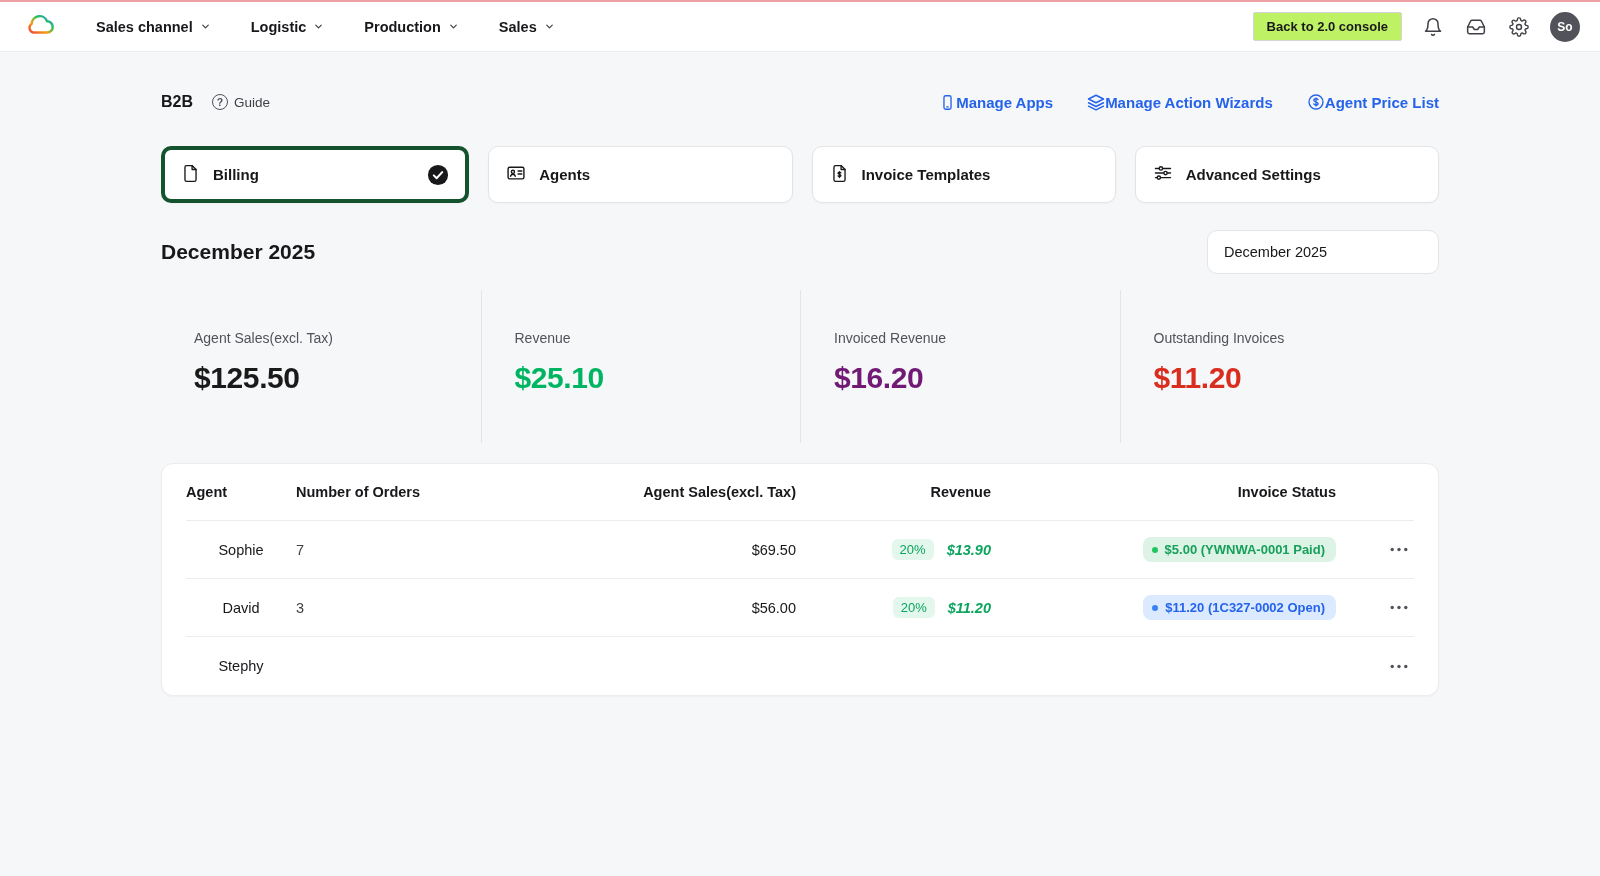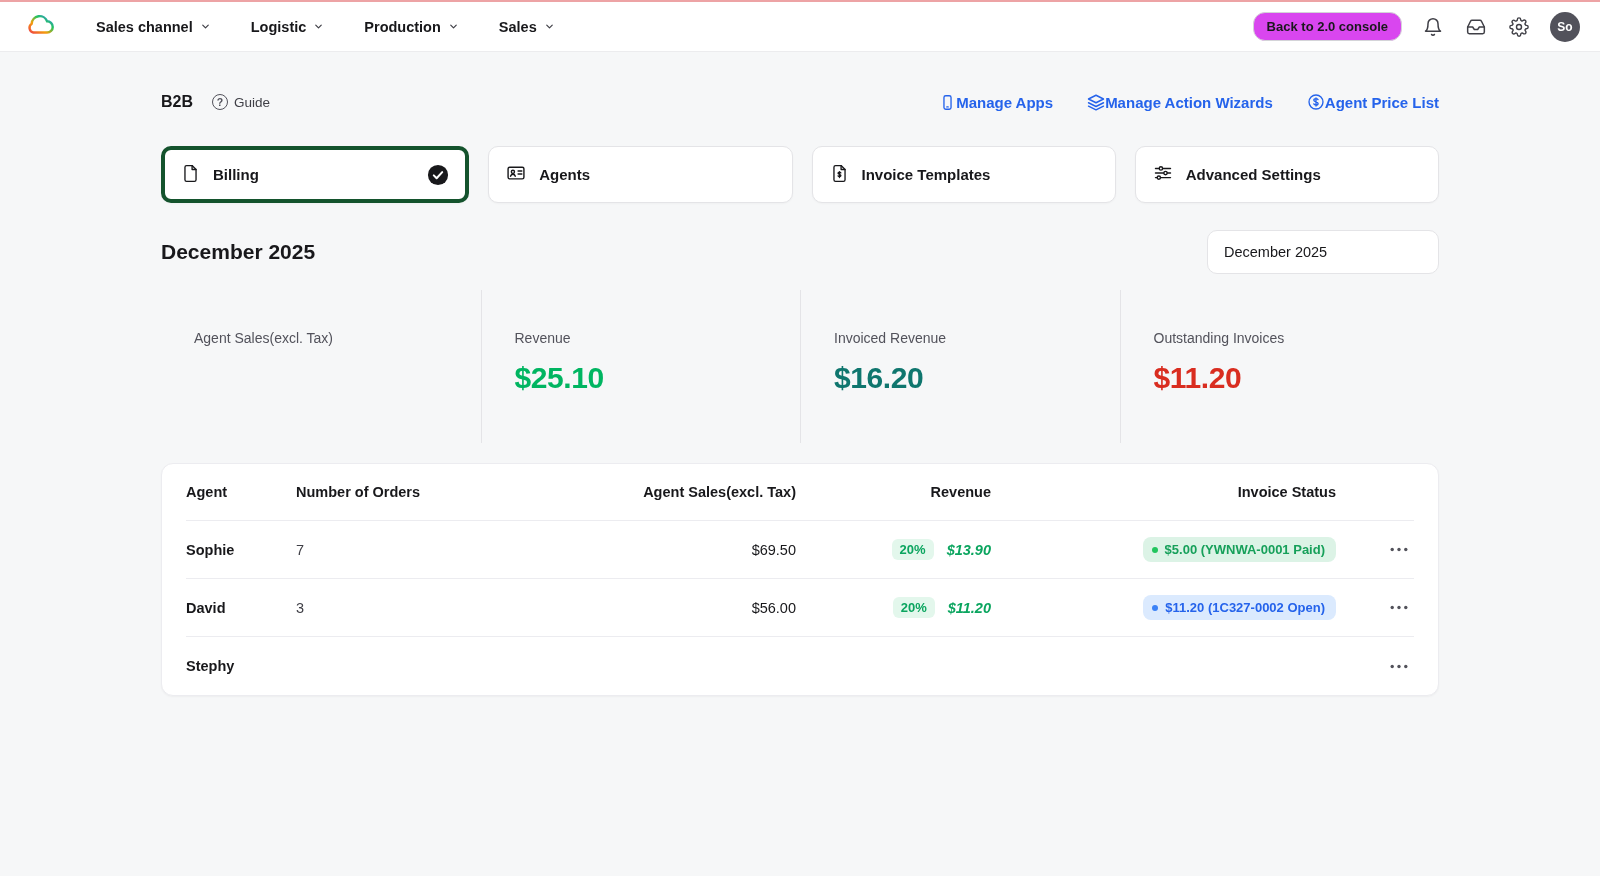--- a/index.html
+++ b/index.html
@@ -8,21 +8,21 @@
 
   .top-accent { height:2px; background:#eda3a5; }
 
   
   .topbar { height:50px; background:#fff; border-bottom:1px solid #ececee; display:flex; align-items:center; padding:0 20px 0 26px; }
   .logo { display:flex; align-items:center; margin-right:40px; cursor:pointer; }
   .topnav-menus { display:flex; align-items:center; gap:40px; }
   .menu-item { display:flex; align-items:center; gap:7px; font-size:14.5px; font-weight:600; color:#18181b; cursor:pointer; }
   .chev { color:#3f3f46; display:flex; }
   .topbar-right { margin-left:auto; display:flex; align-items:center; gap:19px; }
-  .back-btn { background:#d946ef; border:1px solid #d4d4d8; border-radius:12px; padding:6px 13px; font-size:13px; font-weight:600; color:#18181b; cursor:pointer; font-family:inherit; }
+  .back-btn { background:#bef264; border:1px solid #d4d4d8; border-radius:2px; padding:6px 13px; font-size:13px; font-weight:600; color:#18181b; cursor:pointer; font-family:inherit; }
   .icon-btn { background:none; border:none; color:#3f3f46; display:flex; align-items:center; cursor:pointer; padding:2px; }
   .avatar { width:30px; height:30px; border-radius:50%; background:#52525b; color:#fff; font-size:12px; font-weight:700; display:flex; align-items:center; justify-content:center; cursor:pointer; }
 
   
   .container { width:1278px; margin:0 auto; padding-top:14px; }
 
   .page-head { display:flex; align-items:center; justify-content:space-between; margin-top:14px; height:44px; }
   .page-head-left { display:flex; align-items:center; gap:19px; }
   .page-title { font-size:16px; font-weight:700; }
   .guide { display:flex; align-items:center; gap:6px; font-size:13.5px; color:#3f3f46; cursor:pointer; }
@@ -52,23 +52,23 @@
 
   
   .table-card { background:#fff; border:1px solid #ececf0; border-radius:12px; margin-top:20px; padding:0 24px; box-shadow:0 1px 2px rgba(0,0,0,.04); }
   .trow { display:grid; grid-template-columns:110px 210px 290px 195px 345px 1fr; align-items:center; min-height:58px; }
   .trow.thead { min-height:57px; font-weight:700; font-size:14px; }
   .trow.thead, .trow.data-row { border-bottom:1px solid #ececf0; }
   .trow.data-row:last-child { border-bottom:none; }
   .cell { font-size:14.5px; }
   .c-right { text-align:right; }
   .c-orders { color:#3f3f46; }
-  .c-agent { font-weight:700; }
+  .c-agent { font-weight:400;text-align:center; }
   .rev-pair { display:flex; justify-content:flex-end; align-items:center; gap:13px; }
-  .pct-badge { background:#e3f7ec; color:#0ba55f; font-size:13px; font-weight:700; padding:3px 8px; border-radius:6px; }
+  .pct-badge { background:#e3f7ec; color:#0ba55f; font-size:13px; font-weight:400; padding:3px 8px; border-radius:6px; }
   .rev-val { color:#0ba55f; font-weight:700;font-style:italic; }
   .pill { display:inline-flex; align-items:center; gap:7px; font-size:13px; font-weight:600; padding:5px 11px 5px 9px; border-radius:8px; cursor:pointer; }
   .pill::before { content:""; width:6px; height:6px; border-radius:50%; flex:0 0 auto; }
   .pill-paid { background:#dcf3e6; color:#17a05a; }
   .pill-paid::before { background:#22c55e; }
   .pill-open { background:#dbeafe; color:#2563eb; }
   .pill-open::before { background:#3b82f6; }
   .row-menu { background:none; border:none; color:#52525b; cursor:pointer; display:flex; justify-content:flex-end; padding-right:6px; }
 </style>
 </head>
@@ -234,28 +234,29 @@
   </div>
 
   <div class="period-row">
     <h2 class="period-heading">December 2025</h2>
     <div class="period-select">December 2025</div>
   </div>
 
   <div class="stats">
     <div class="stat">
       <div class="stat-label">Agent Sales(excl. Tax)</div>
+      <div class="stat-value" style="color: rgb(26, 26, 26);">$125.50</div>
     </div>
     <div class="stat">
       <div class="stat-label">Revenue</div>
       <div class="stat-value" style="color: rgb(0, 181, 97);">$25.10</div>
     </div>
     <div class="stat">
       <div class="stat-label">Invoiced Revenue</div>
-      <div class="stat-value" style="color: #0f766e;">$16.20</div>
+      <div class="stat-value" style="color: #701a75;">$16.20</div>
     </div>
     <div class="stat">
       <div class="stat-label">Outstanding Invoices</div>
       <div class="stat-value" style="color: rgb(217, 45, 32);">$11.20</div>
     </div>
   </div>
 
   <div class="table-card">
     <div class="trow thead">
       <div class="cell">Agent</div>

